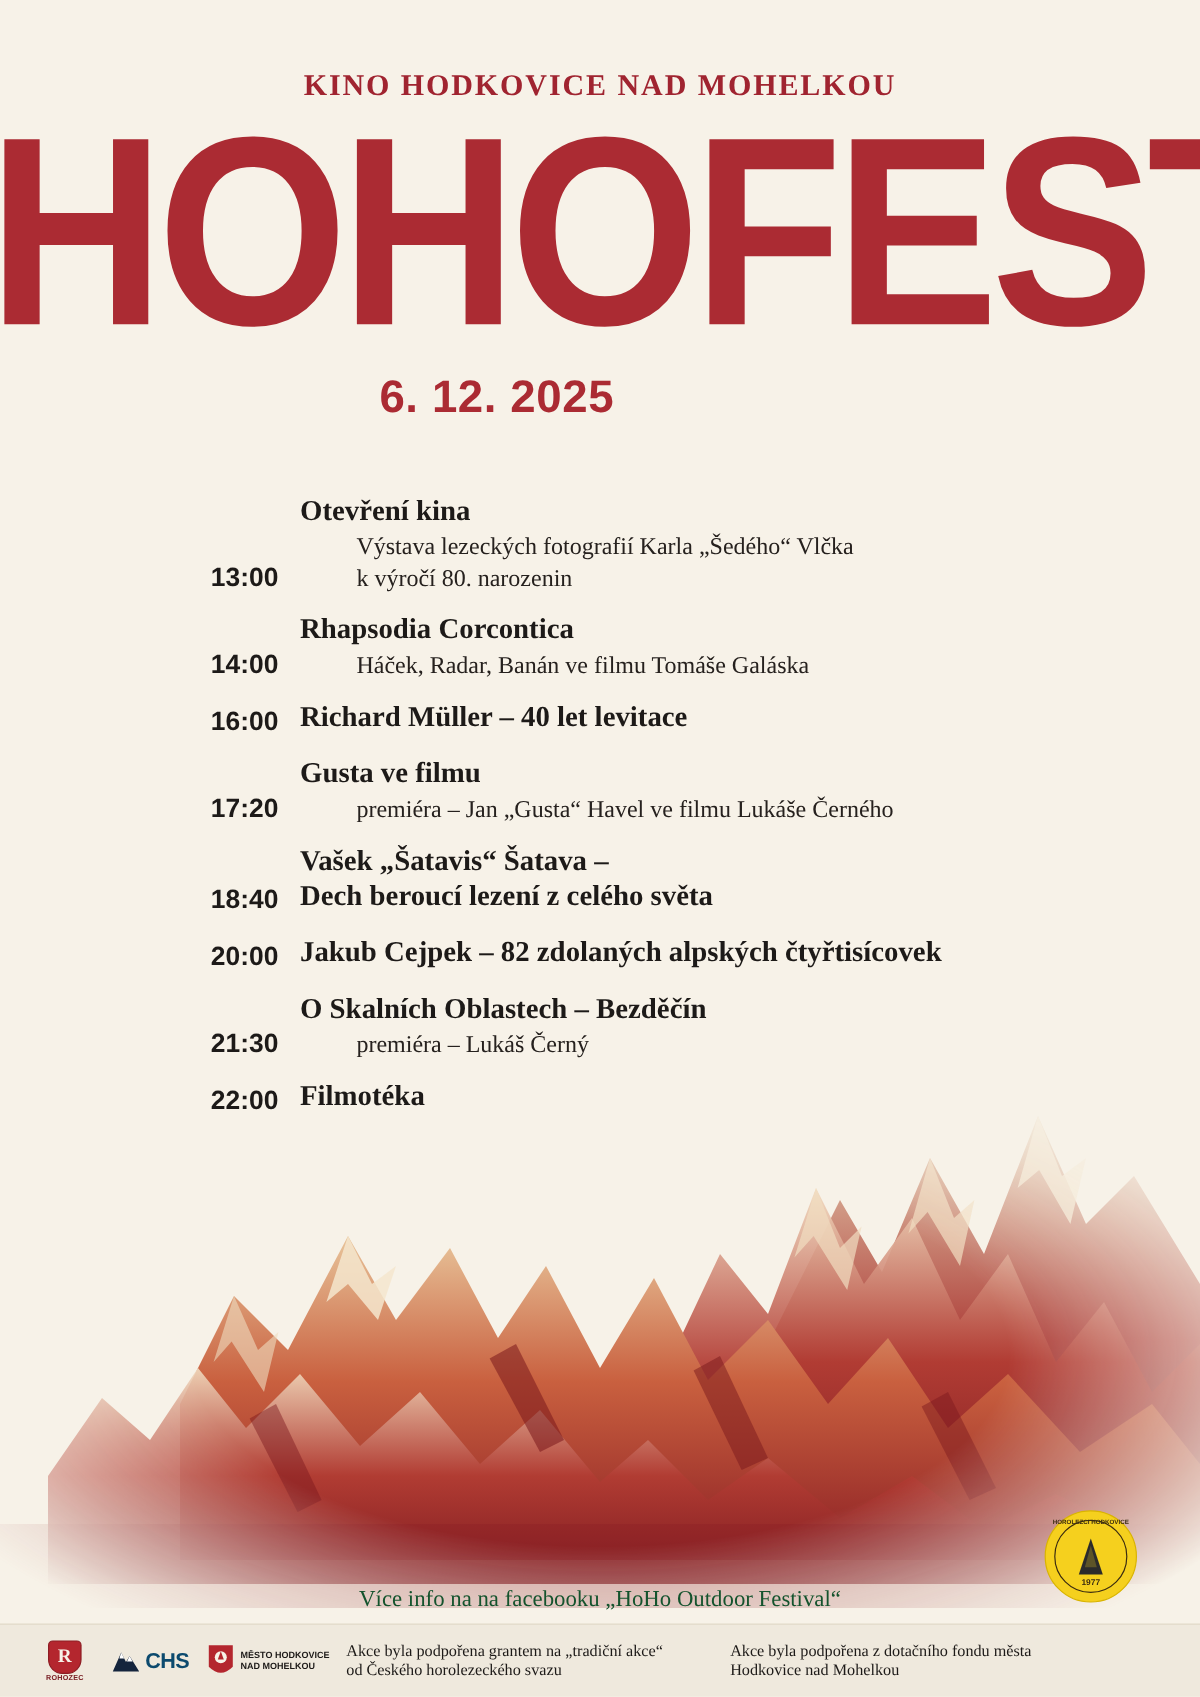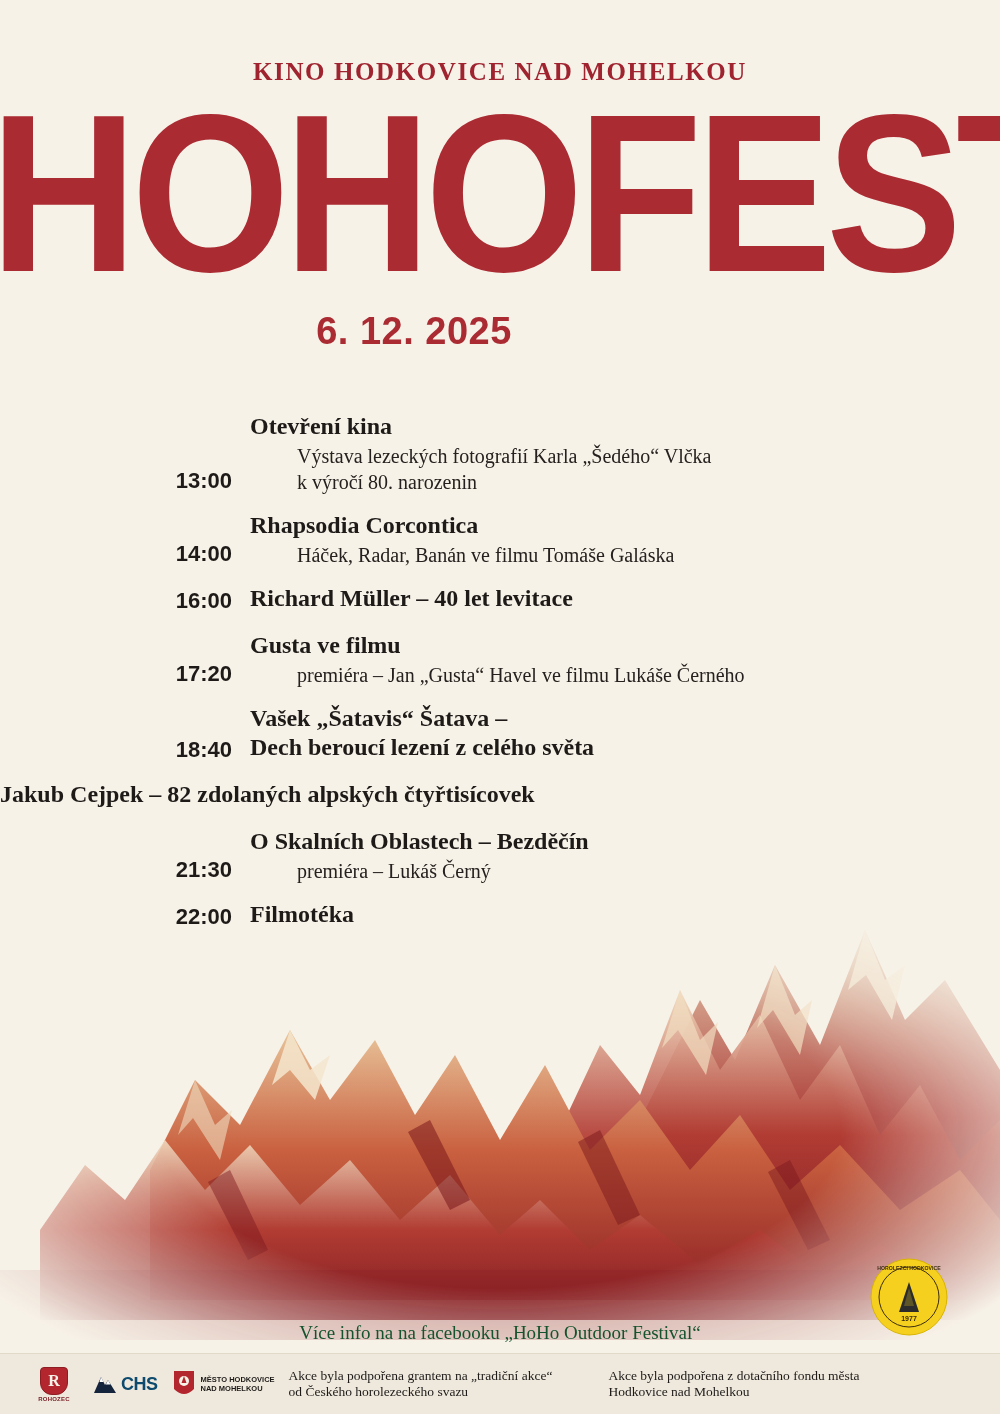--- a/index.html
+++ b/index.html
@@ -271,20 +271,21 @@
     <div class="prog-row">
       <div class="prog-time">18:40</div>
       <div class="prog-body">
         <div class="prog-title">Vašek „Šatavis“ Šatava –
 Dech beroucí lezení z celého světa</div>
         <div class="prog-sub"></div>
       </div>
     </div>
 
     <div class="prog-row">
+      <div class="prog-time">20:00</div>
       <div class="prog-body">
         <div class="prog-title">Jakub Cejpek – 82 zdolaných alpských čtyřtisícovek</div>
         <div class="prog-sub"></div>
       </div>
     </div>
 
     <div class="prog-row">
       <div class="prog-time">21:30</div>
       <div class="prog-body">
         <div class="prog-title">O Skalních Oblastech – Bezděčín</div>

